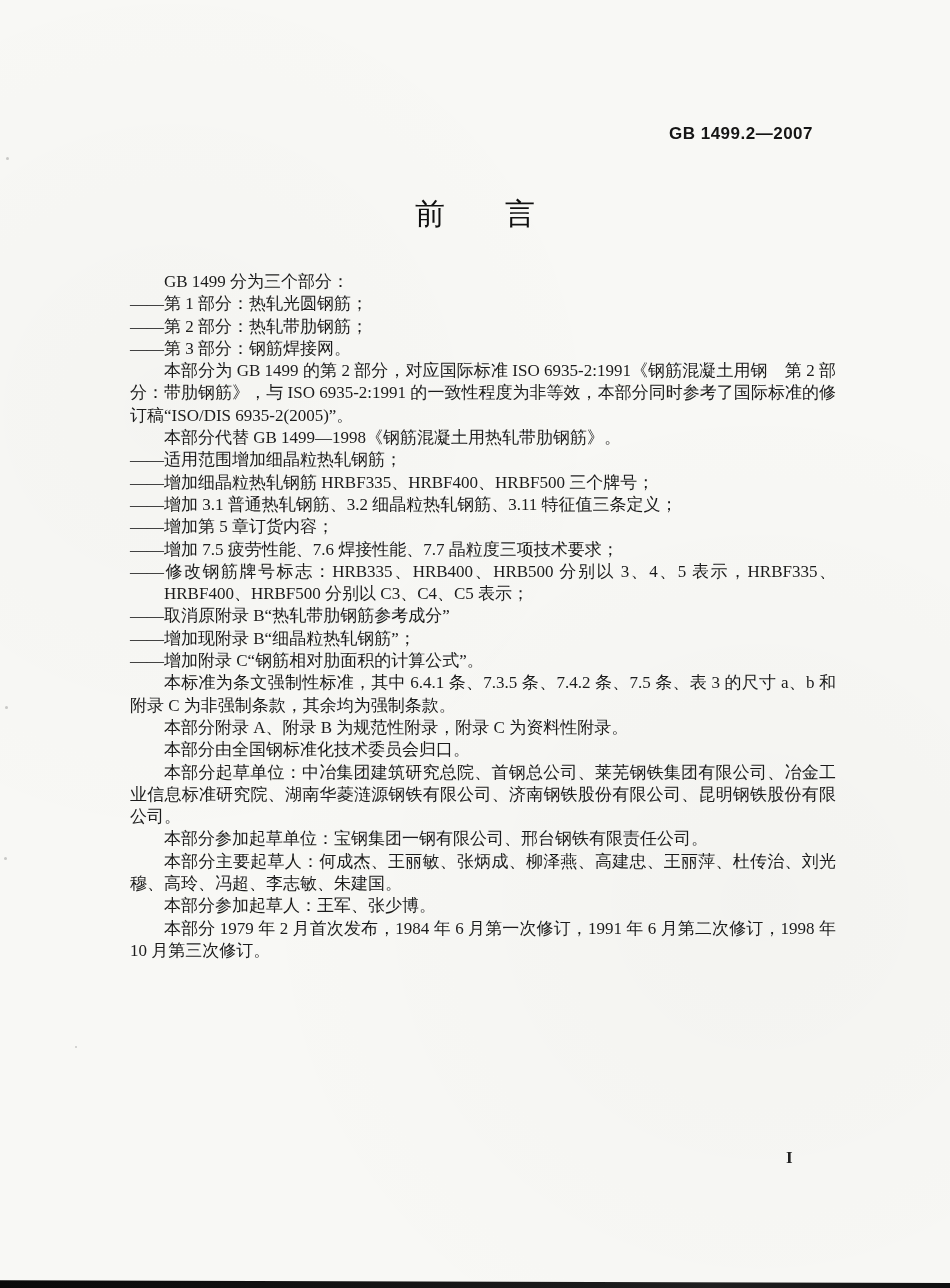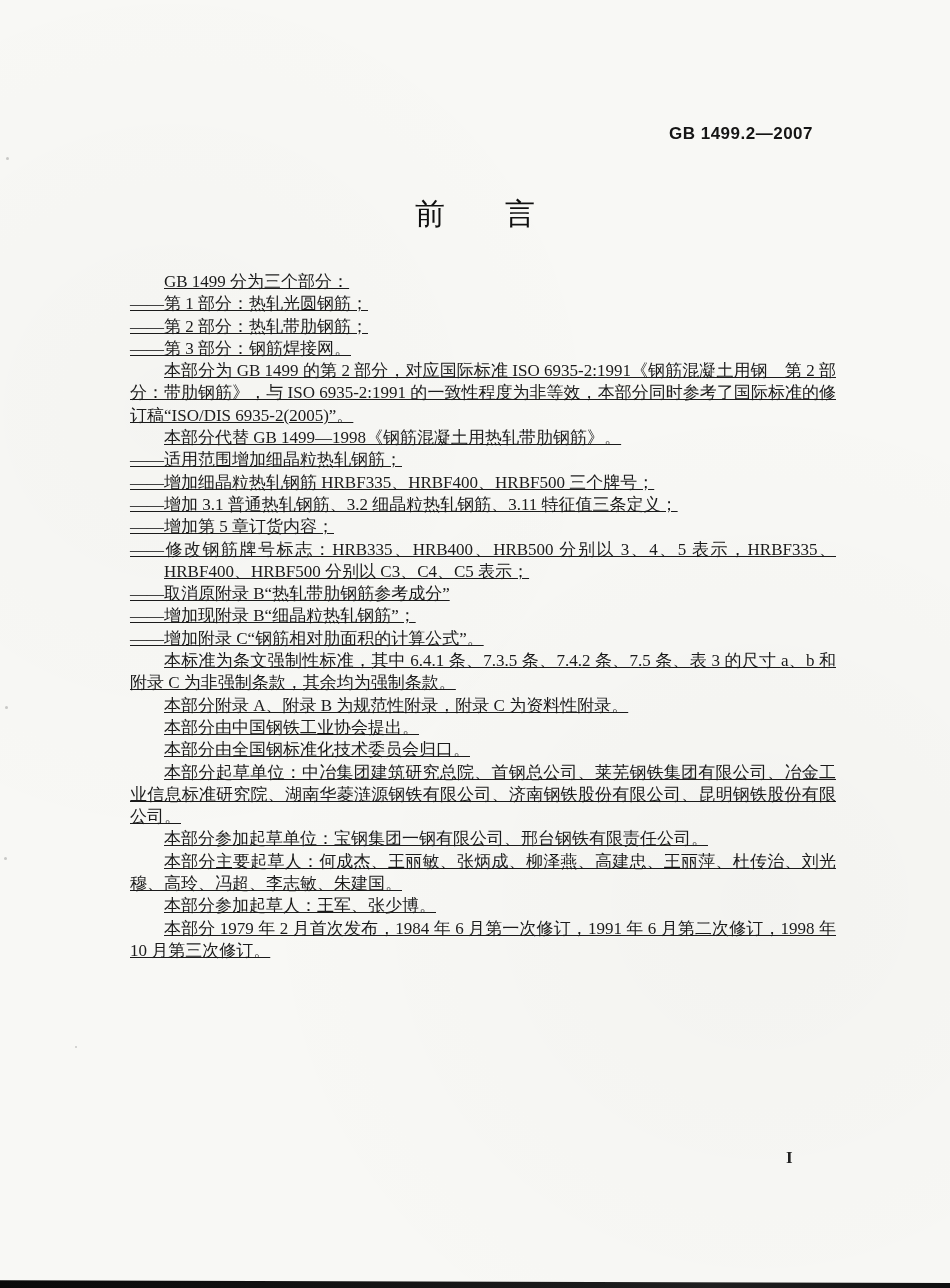--- a/index.html
+++ b/index.html
@@ -68,38 +68,38 @@
 </style>
 </head>
 <body style="background: rgb(248, 248, 245);">
 
 <div class="page">
 
   <div class="std-number">GB 1499.2—2007</div>
 
   <h1 class="doc-title">前　　言</h1>
 
-  <div class="foreword-body" style="color: rgb(27, 27, 27); text-decoration: underline;">
+  <div class="foreword-body" style="color: rgb(27, 27, 27);">
       <p class="indent">GB 1499 分为三个部分：</p>
       <p class="dash">——第 1 部分：热轧光圆钢筋；</p>
       <p class="dash">——第 2 部分：热轧带肋钢筋；</p>
       <p class="dash">——第 3 部分：钢筋焊接网。</p>
       <p class="indent">本部分为 GB 1499 的第 2 部分，对应国际标准 ISO 6935-2:1991《钢筋混凝土用钢　第 2 部分：带肋钢筋》，与 ISO 6935-2:1991 的一致性程度为非等效，本部分同时参考了国际标准的修订稿“ISO/DIS 6935-2(2005)”。</p>
       <p class="indent">本部分代替 GB 1499—1998《钢筋混凝土用热轧带肋钢筋》。</p>
       <p class="dash">——适用范围增加细晶粒热轧钢筋；</p>
       <p class="dash">——增加细晶粒热轧钢筋 HRBF335、HRBF400、HRBF500 三个牌号；</p>
       <p class="dash">——增加 3.1 普通热轧钢筋、3.2 细晶粒热轧钢筋、3.11 特征值三条定义；</p>
       <p class="dash">——增加第 5 章订货内容；</p>
+      <p class="dash">——增加 7.5 疲劳性能、7.6 焊接性能、7.7 晶粒度三项技术要求；</p>
       <p class="dash">——修改钢筋牌号标志：HRB335、HRB400、HRB500 分别以 3、4、5 表示，HRBF335、HRBF400、HRBF500 分别以 C3、C4、C5 表示；</p>
       <p class="dash">——取消原附录 B“热轧带肋钢筋参考成分”</p>
       <p class="dash">——增加现附录 B“细晶粒热轧钢筋”；</p>
       <p class="dash">——增加附录 C“钢筋相对肋面积的计算公式”。</p>
       <p class="indent">本标准为条文强制性标准，其中 6.4.1 条、7.3.5 条、7.4.2 条、7.5 条、表 3 的尺寸 a、b 和附录 C 为非强制条款，其余均为强制条款。</p>
       <p class="indent">本部分附录 A、附录 B 为规范性附录，附录 C 为资料性附录。</p>
-      <p class="indent">本部分由中国钢铁工业协会提出。</p>
       <p class="indent">本部分由全国钢标准化技术委员会归口。</p>
       <p class="indent">本部分起草单位：中冶集团建筑研究总院、首钢总公司、莱芜钢铁集团有限公司、冶金工业信息标准研究院、湖南华菱涟源钢铁有限公司、济南钢铁股份有限公司、昆明钢铁股份有限公司。</p>
       <p class="indent">本部分参加起草单位：宝钢集团一钢有限公司、邢台钢铁有限责任公司。</p>
       <p class="indent">本部分主要起草人：何成杰、王丽敏、张炳成、柳泽燕、高建忠、王丽萍、杜传治、刘光穆、高玲、冯超、李志敏、朱建国。</p>
       <p class="indent">本部分参加起草人：王军、张少博。</p>
       <p class="indent">本部分 1979 年 2 月首次发布，1984 年 6 月第一次修订，1991 年 6 月第二次修订，1998 年 10 月第三次修订。</p>
     </div>
 
   <div class="page-number">I</div>
 

